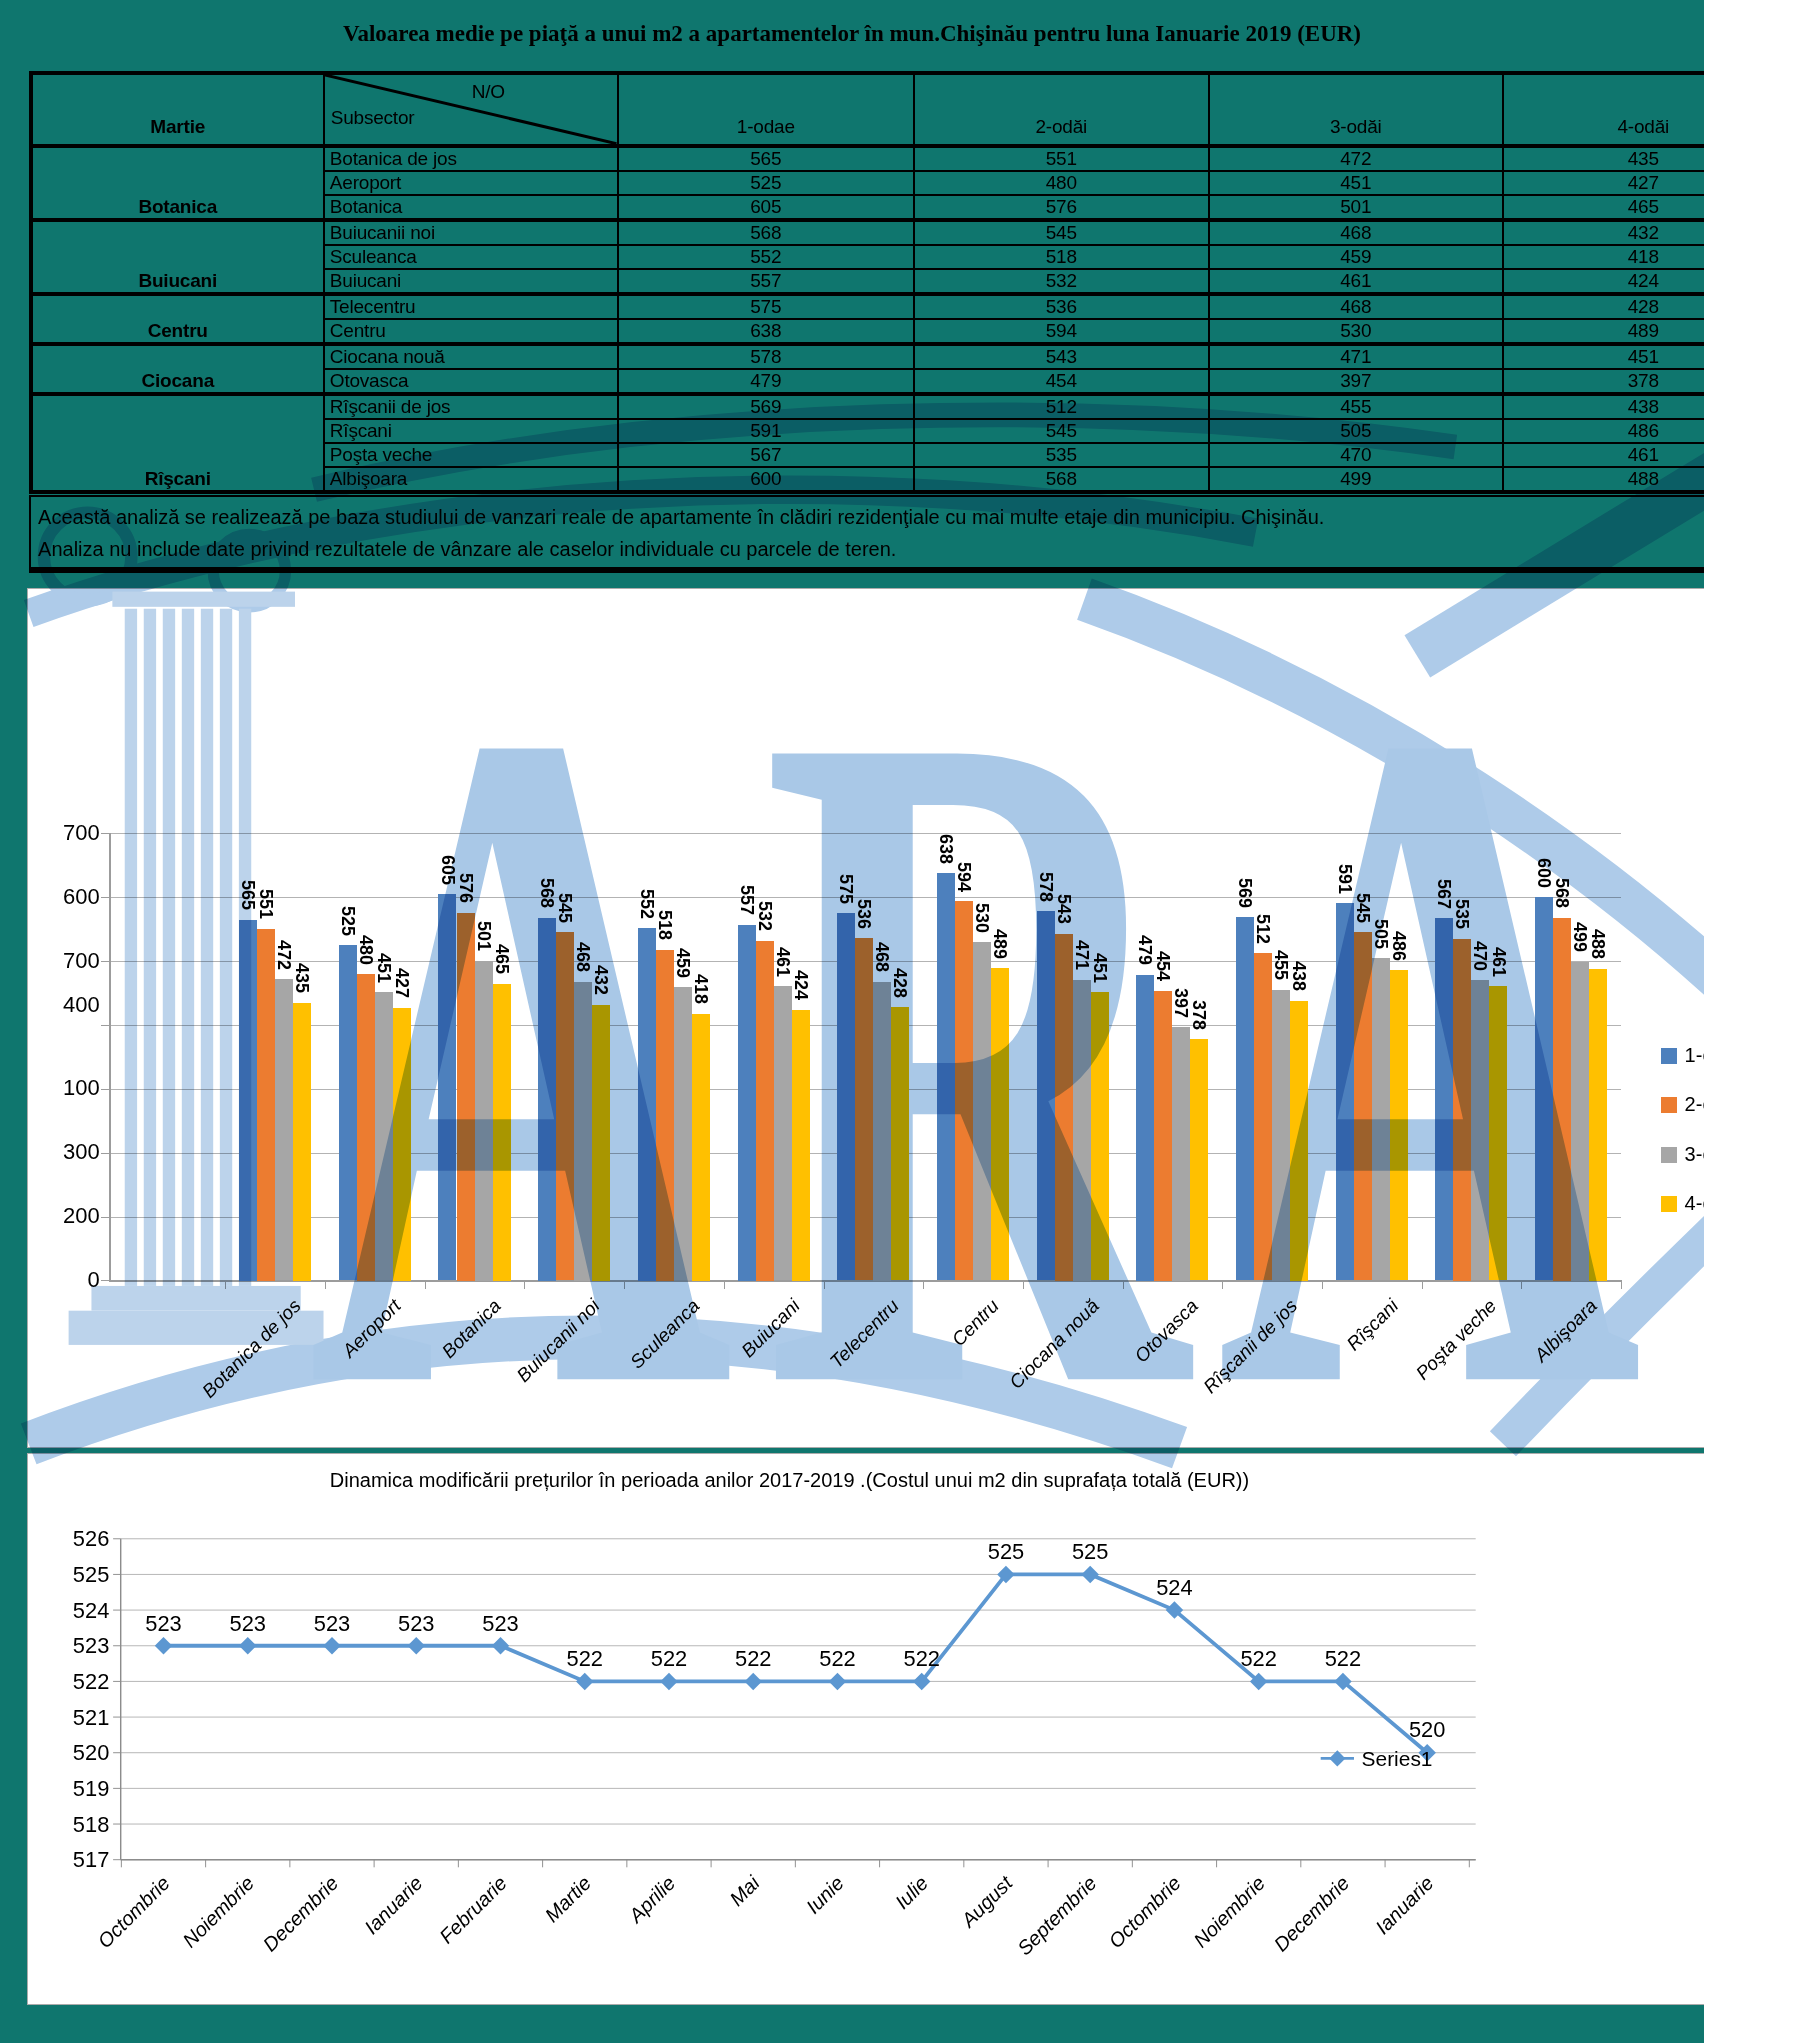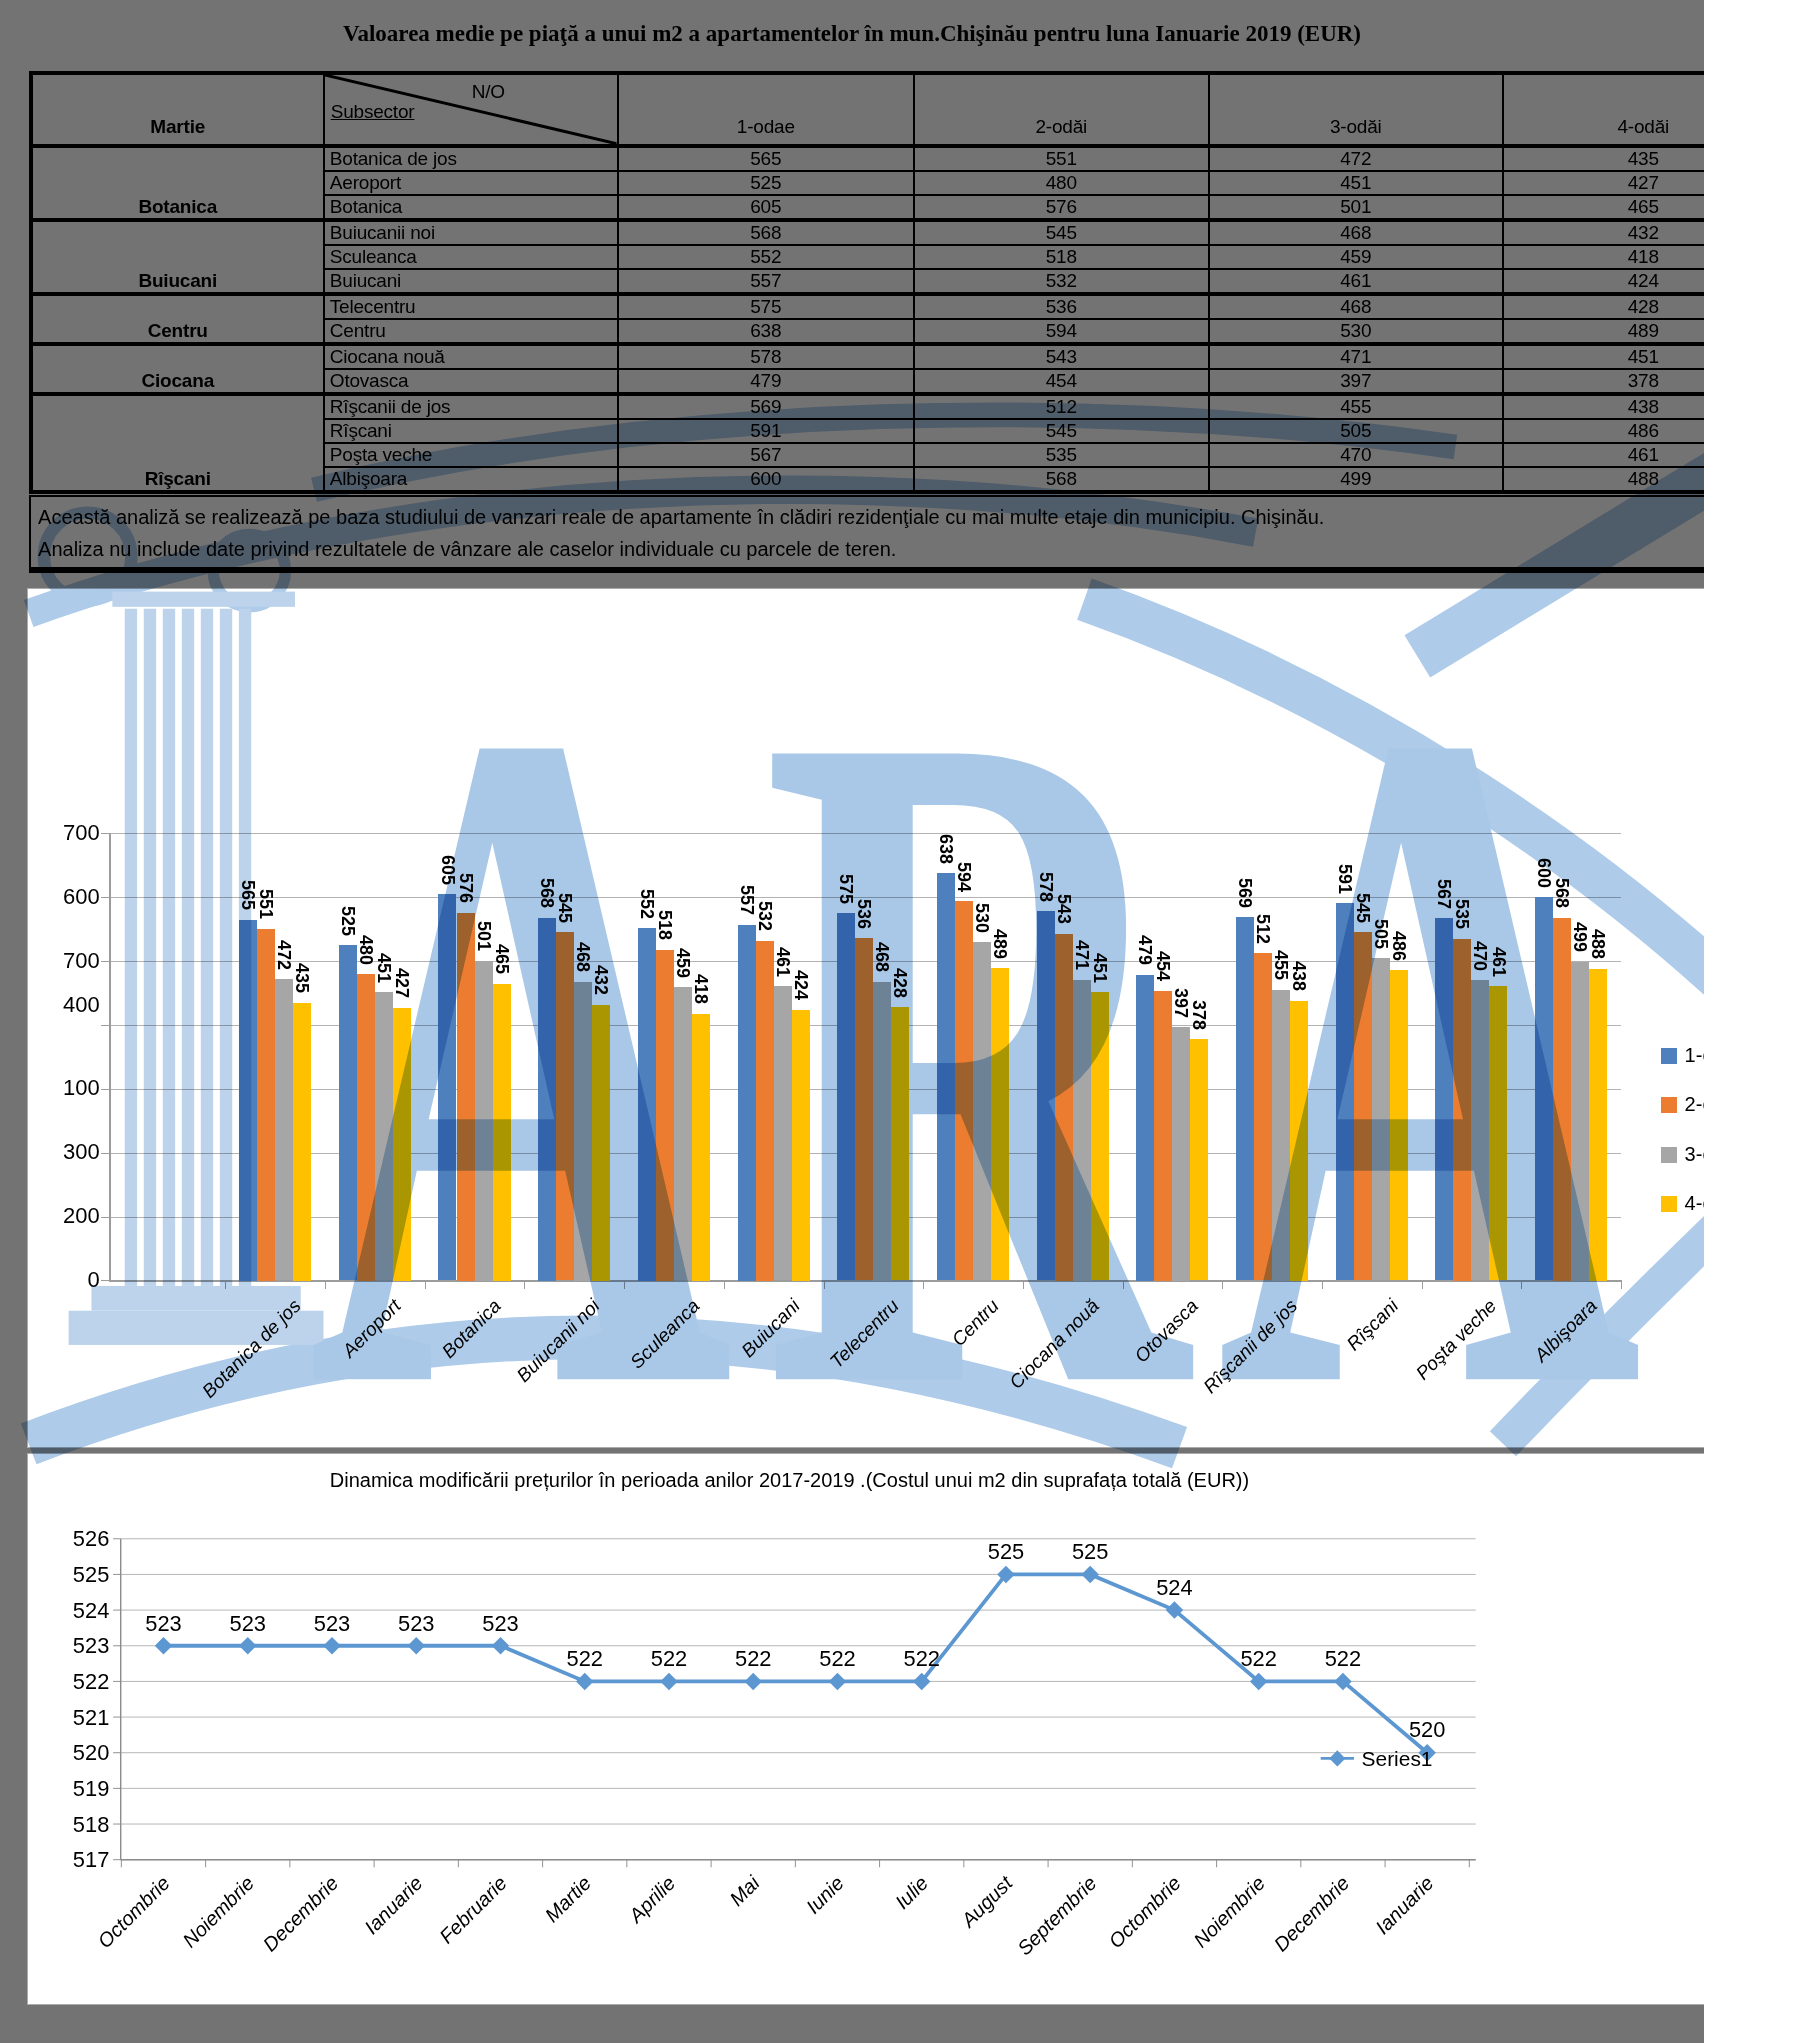--- a/index.html
+++ b/index.html
@@ -1,36 +1,36 @@
 <!DOCTYPE html>
 <html style="font-size:15px"><head>
 <meta charset="utf-8">
 <style>
   html,body{margin:0;padding:0;background:#fff;}
-  .page{position:relative;width:1704px;height:2044px;background:#737373;overflow:hidden;
+  .page{position:relative;width:1704px;height:2044px;background:#0f766e;overflow:hidden;
         font-family:"Liberation Sans",sans-serif;color:#000;}
   .main-title{position:absolute;top:21px;left:0;width:100%;text-align:center;
         font-family:"Liberation Serif",serif;font-weight:bold;font-size:23px;}
   
   .table-wrap{position:absolute;left:28.5px;top:71px;}
   .price-table{border-collapse:collapse;table-layout:fixed;width:1758px;font-size:19px;letter-spacing:-0.2px;}
   .price-table th,.price-table td{border:2.9px solid #000;padding:0 4.8px;overflow:hidden;white-space:nowrap;}
   .price-table{border:4.8px solid #000;}
   .price-table thead th{height:63px;vertical-align:bottom;padding-bottom:5.7px;text-align:center;
         font-weight:normal;border-bottom:4.8px solid #000;}
   .price-table th.th-sector{font-weight:bold;}
   .price-table td{height:22px;text-align:center;}
   .price-table td.sub-cell{text-align:left;}
   .price-table tr.group-start td{border-top:4.8px solid #000;}
   .sector-cell{font-weight:bold;vertical-align:bottom;padding-bottom:1.9px;
         border-top:4.8px solid #000;border-bottom:4.8px solid #000;}
   .th-diag{position:relative;}
   .th-diag svg{position:absolute;left:0;top:0;width:100%;height:100%;}
   .diag-no{position:absolute;top:6px;left:56%;transform:translateX(-50%);}
-  .diag-sub{position:absolute;bottom:21px;left:5.7px;text-decoration:underline;}
+  .diag-sub{position:absolute;bottom:15px;left:5.7px;}
   
   .note-box{position:absolute;left:28.5px;top:495px;width:1758px;height:78px;box-sizing:border-box;
         border:2.9px solid #000;border-bottom:6.7px solid #000;font-size:20px;line-height:32px;
         padding:3.8px 7.6px;}
   
   .chart-box{position:absolute;background:#fff;border:1.9px solid #ababab;box-sizing:border-box;}
   #bar-chart{left:27px;top:588px;width:1765px;height:860px;}
   #line-chart{left:27px;top:1453px;width:1765px;height:552px;padding-left:29px;}
   .bc-grid{position:absolute;height:1px;background:#b3b3b3;}
   .bc-ylab{position:absolute;width:67px;text-align:right;font-size:22px;line-height:22px;}

